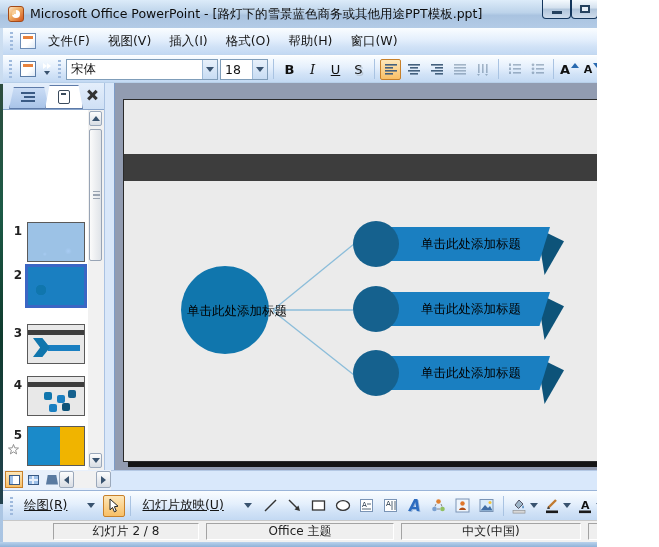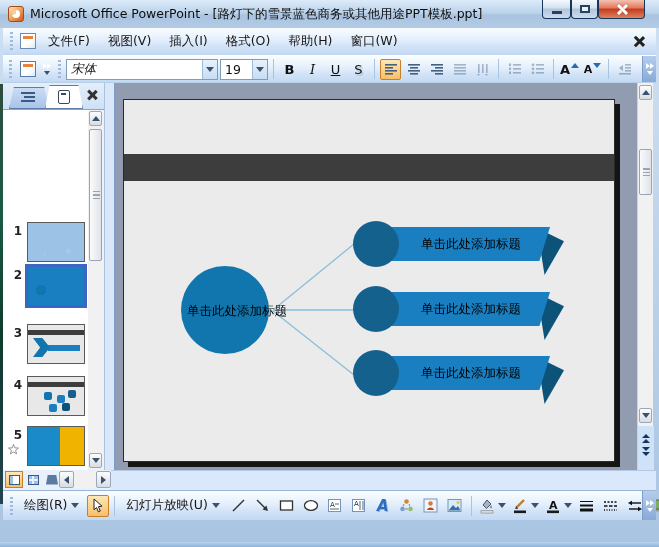--- a/index.html
+++ b/index.html
@@ -1,18 +1,18 @@
 <!DOCTYPE html>
 <html><head>
 <meta charset="utf-8">
 <style>
   *{margin:0;padding:0;box-sizing:border-box;}
   html,body{width:659px;height:547px;}
   body{font-family:"DejaVu Sans","Liberation Sans",sans-serif;font-size:12px;color:#111;}
-  .window{position:relative;width:659px;height:547px;background:linear-gradient(180deg,#cfe0f2,#a9c4e2);overflow:hidden;}
+  .window{position:relative;width:597px;height:547px;background:linear-gradient(180deg,#cfe0f2,#a9c4e2);overflow:hidden;}
   
   .frame-left{position:absolute;left:0;top:84px;width:3px;height:420px;background:linear-gradient(180deg,#2e4d3e,#1c5a46 30%,#0f3b2e 60%,#23424e);}
   
   .titlebar{position:absolute;left:0;top:0;width:659px;height:28px;display:flex;align-items:center;padding-left:8px;gap:6px;
     background:linear-gradient(180deg,#dcebf9 0%,#bcd3ea 45%,#a9c3e0 55%,#b3cbe6 100%);}
   .ppt-icon{width:16px;height:16px;border-radius:3px;background:linear-gradient(135deg,#fbe3c8,#f0b269 40%,#d4551d);border:1px solid #a34a18;position:relative;flex:none;}
   .ppt-icon::after{content:"";position:absolute;left:3px;top:3px;width:8px;height:8px;border-radius:50%;background:conic-gradient(#fff 0 70%,#f8cf9a 70% 100%);}
   .title-text{font-size:12.5px;color:#0d0d0d;white-space:nowrap;}
   .win-btns{position:absolute;right:14px;top:0;display:flex;}
   .win-btn{height:19px;border:1px solid #14365c;border-top:none;border-radius:0 0 4px 4px;position:relative;
@@ -142,21 +142,21 @@
   .ic-sorter{width:11px;height:10px;background:
      linear-gradient(#9ec0e8,#9ec0e8) 0 0/4px 4px,linear-gradient(#9ec0e8,#9ec0e8) 6px 0/4px 4px,
      linear-gradient(#9ec0e8,#9ec0e8) 0 6px/4px 4px,linear-gradient(#9ec0e8,#9ec0e8) 6px 6px/4px 4px;
      background-repeat:no-repeat;border:0;outline:1px solid #3a5a84;outline-offset:-1px;}
   .ic-show{width:12px;height:10px;background:#5a7aa0;clip-path:polygon(15% 0,85% 0,100% 100%,0 100%);}
   .hscroll{position:absolute;left:56px;top:1px;width:52px;height:17px;background:#f1f1f1;display:flex;justify-content:space-between;}
   .hs-btn{width:15px;height:17px;border:1px solid #9aa8bb;border-radius:2px;background:linear-gradient(180deg,#fdfdfd,#d8dde4);display:flex;align-items:center;justify-content:center;}
   .strip{position:absolute;left:108px;top:0;width:545px;height:20px;background:#d9e8fb;border-top:1px solid #b4c8e4;}
   
   .drawbar{top:490px;height:30px;gap:2px;padding:0 4px;border-top:1px solid #9ab4d8;}
-  .txt-btn{display:flex;align-items:center;gap:4px;padding:3px 6px;font-size:12.5px;color:#151515;border-radius:2px;white-space:nowrap;flex:none;}
+  .txt-btn{display:flex;align-items:center;gap:20px;padding:3px 6px;font-size:12.5px;color:#151515;border-radius:2px;white-space:nowrap;flex:none;text-decoration:underline;}
   .dt-ic{width:22px;height:22px;display:flex;align-items:center;justify-content:center;border:1px solid transparent;border-radius:2px;flex:none;}
   .dt-ic.sel{background:linear-gradient(180deg,#fde7b9,#f8bf66);border:1px solid #c7802a;}
   .color-btn{display:flex;align-items:center;padding:1px 2px;border-radius:2px;flex:none;gap:2px;}
   
   .statusbar{position:absolute;left:3px;top:520px;width:653px;height:22px;background:#f1f1f1;border-top:1px solid #c8c8c8;display:flex;align-items:center;padding-left:50px;gap:7px;}
   .cell{height:17px;border:1px solid;border-color:#a3a3a3 #ffffff #ffffff #a3a3a3;display:flex;align-items:center;justify-content:center;font-size:12px;color:#222;background:#efefef;}
   .c1{width:146px;} .c2{width:188px;} .c3{width:180px;} .c4{width:56px;}
   .grip-corner{position:absolute;right:2px;bottom:2px;width:13px;height:13px;
     background:radial-gradient(circle at 10px 2px,#b0b0b0 1.5px,transparent 2px),
                radial-gradient(circle at 10px 7px,#b0b0b0 1.5px,transparent 2px),
@@ -203,28 +203,28 @@
   <div class="bar fmtbar">
     <div class="grip"></div>
     <div class="tb-btn">
       <div class="menu-doc" style="border-color:#5a7ba6;"></div>
     </div>
     <div class="tb-btn" style="width:13px;flex-direction:column;gap:2px;display:flex;">
       <div class="chev2"></div>
       <div class="mini-tri" style="border-top-color:#39536f;"></div>
     </div>
     <div class="grip"></div>
-    <div class="combo" style="width:152px;font-style:italic;">
+    <div class="combo" style="width:152px;">
       <div class="val">宋体</div>
       <div class="dd">
           <div class="tri-d"></div>
         </div>
     </div>
     <div class="combo" style="width:48px;">
-      <div class="val">19</div>
+      <div class="val">18</div>
       <div class="dd">
           <div class="tri-d"></div>
         </div>
     </div>
     <div class="sep"></div>
     <div class="tb-btn">
         <span class="bold-b">B</span>
       </div>
     <div class="tb-btn">
         <span class="ital-i">I</span>
@@ -616,15 +616,22 @@
           <rect x="2" y="2" width="9" height="9" fill="#7fae60" stroke="#4c7038"></rect>
         </svg>
       </div>
 
     <div class="tbo">
       <div class="chev2"></div>
       <div class="mini-tri"></div>
     </div>
   </div>
 
+  <div class="statusbar">
+    <div class="cell c1">幻灯片 2 / 8</div>
+    <div class="cell c2">Office 主题</div>
+    <div class="cell c3">中文(中国)</div>
+    <div class="cell c4"></div>
+    <div class="grip-corner"></div>
+  </div>
 
   <div class="bottom-frame"></div>
 </div>
 
 </body></html>

